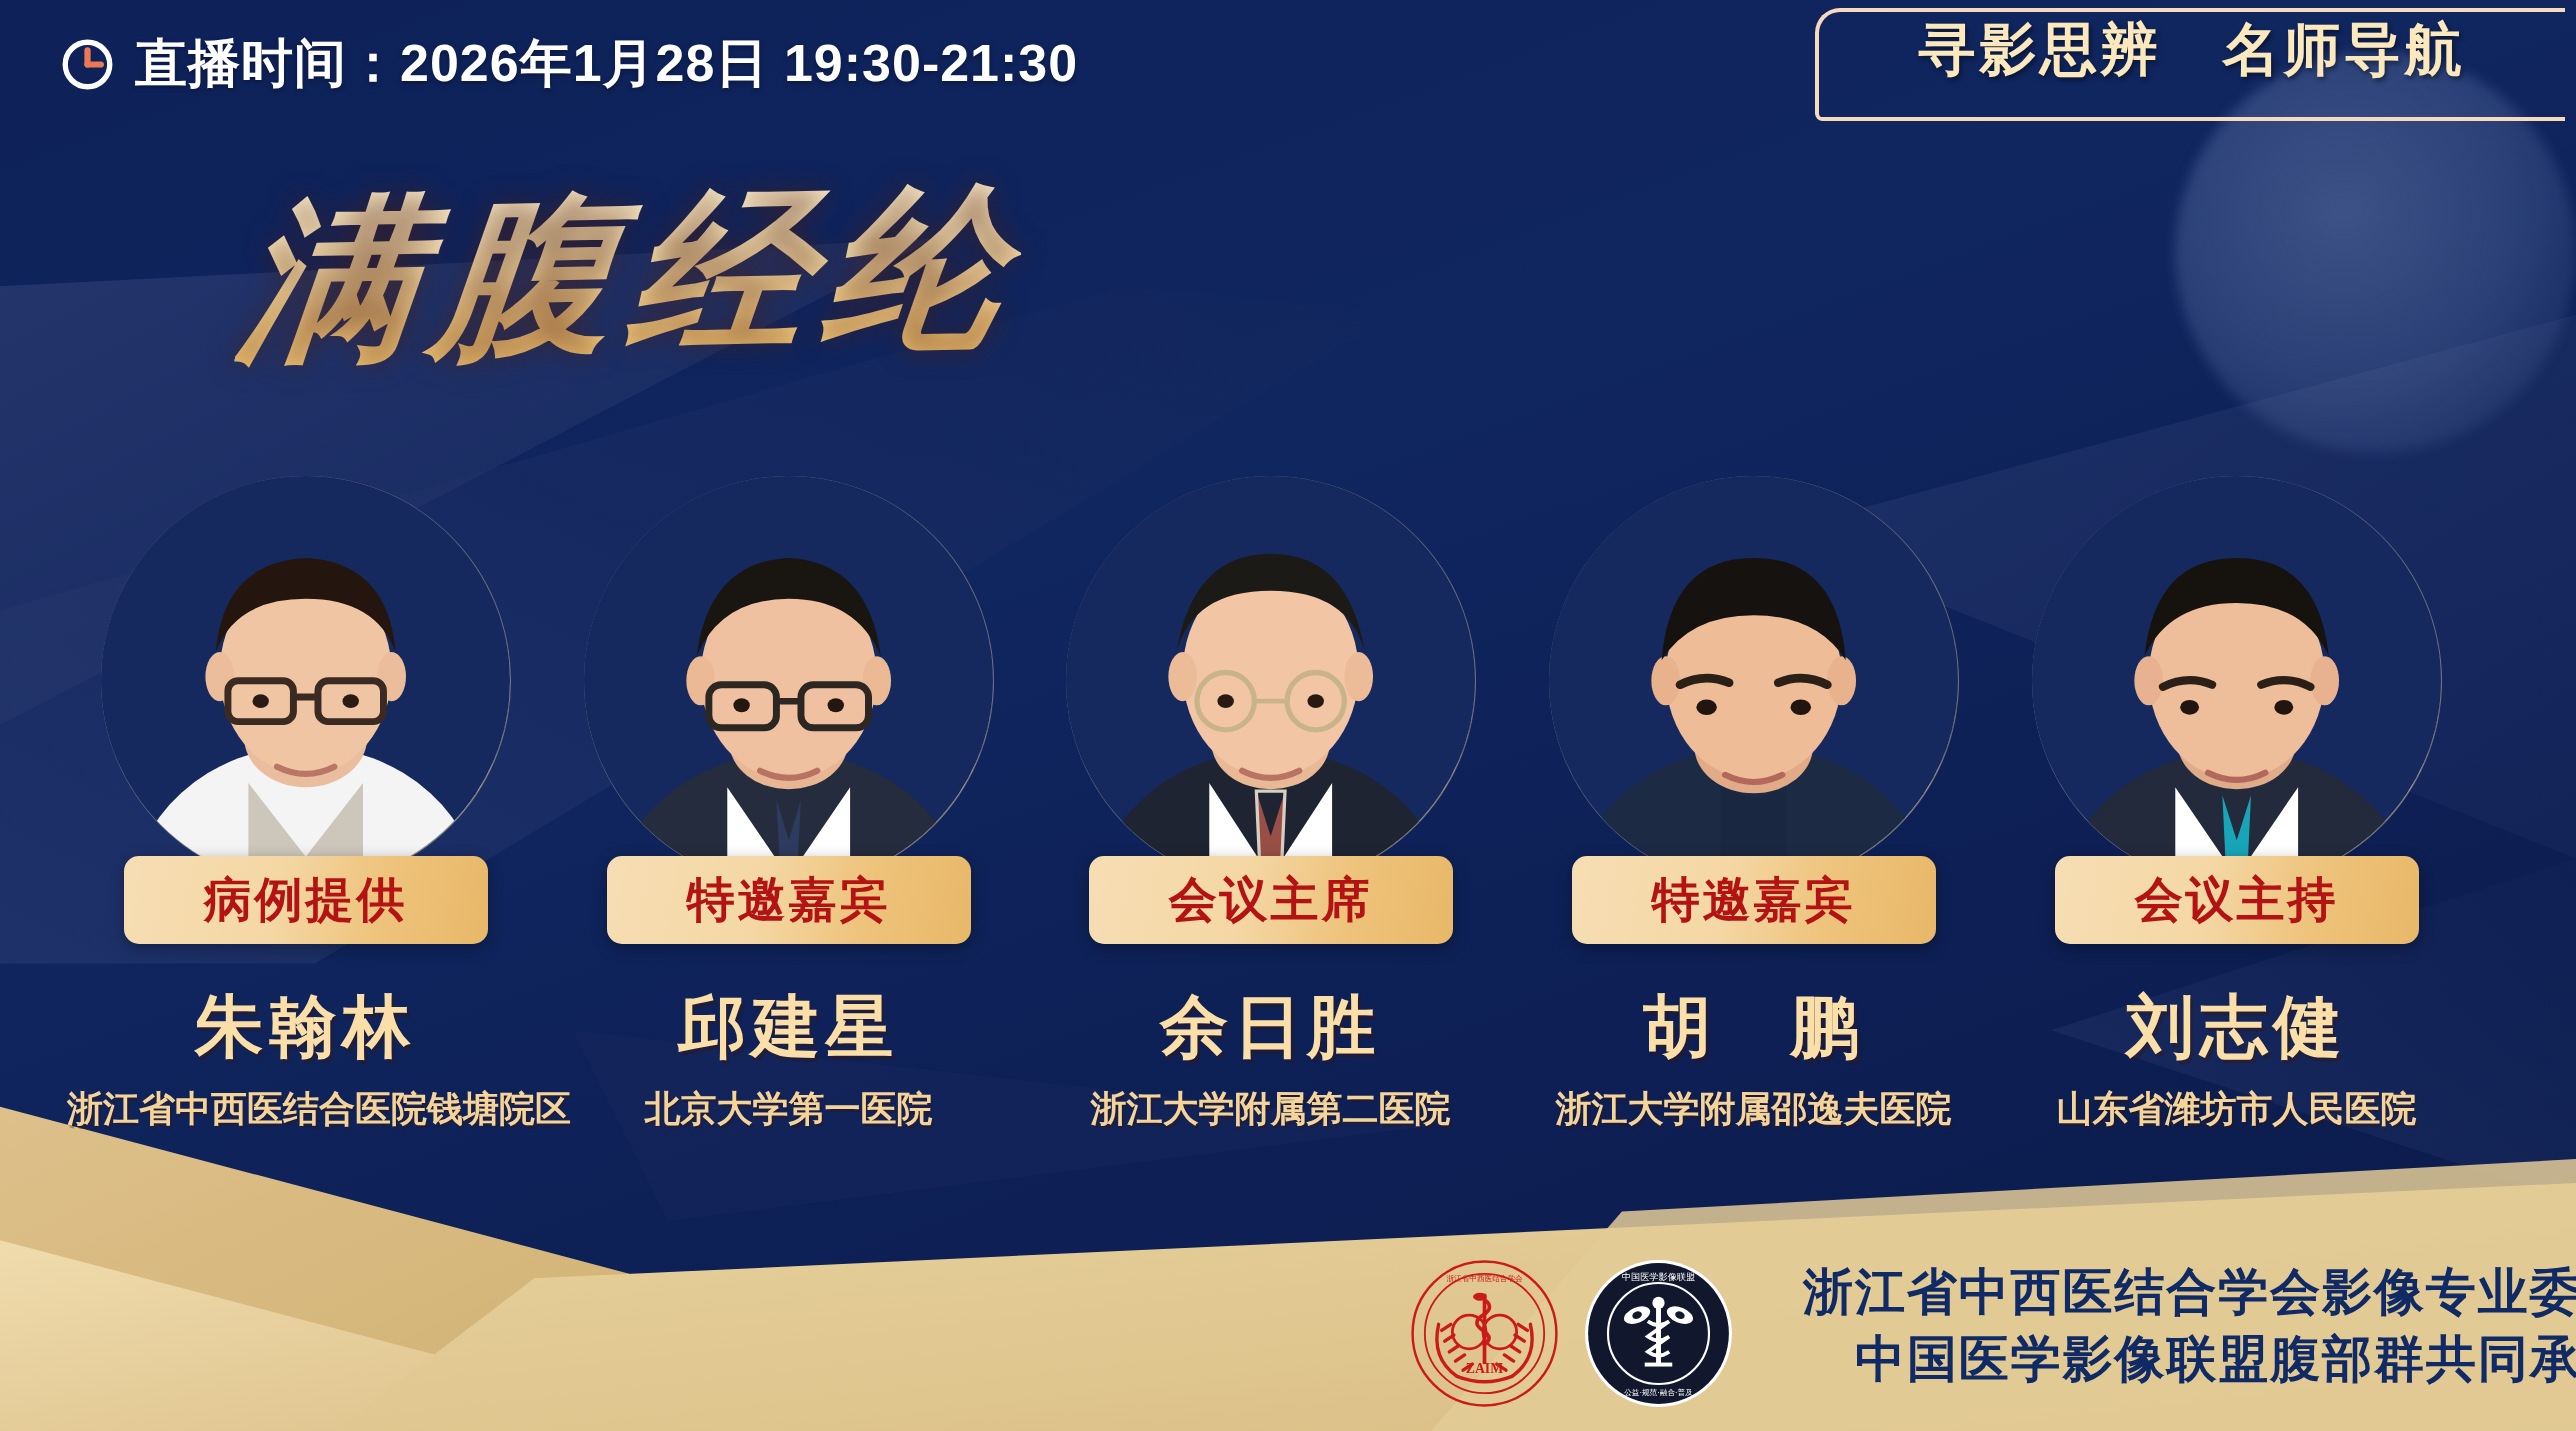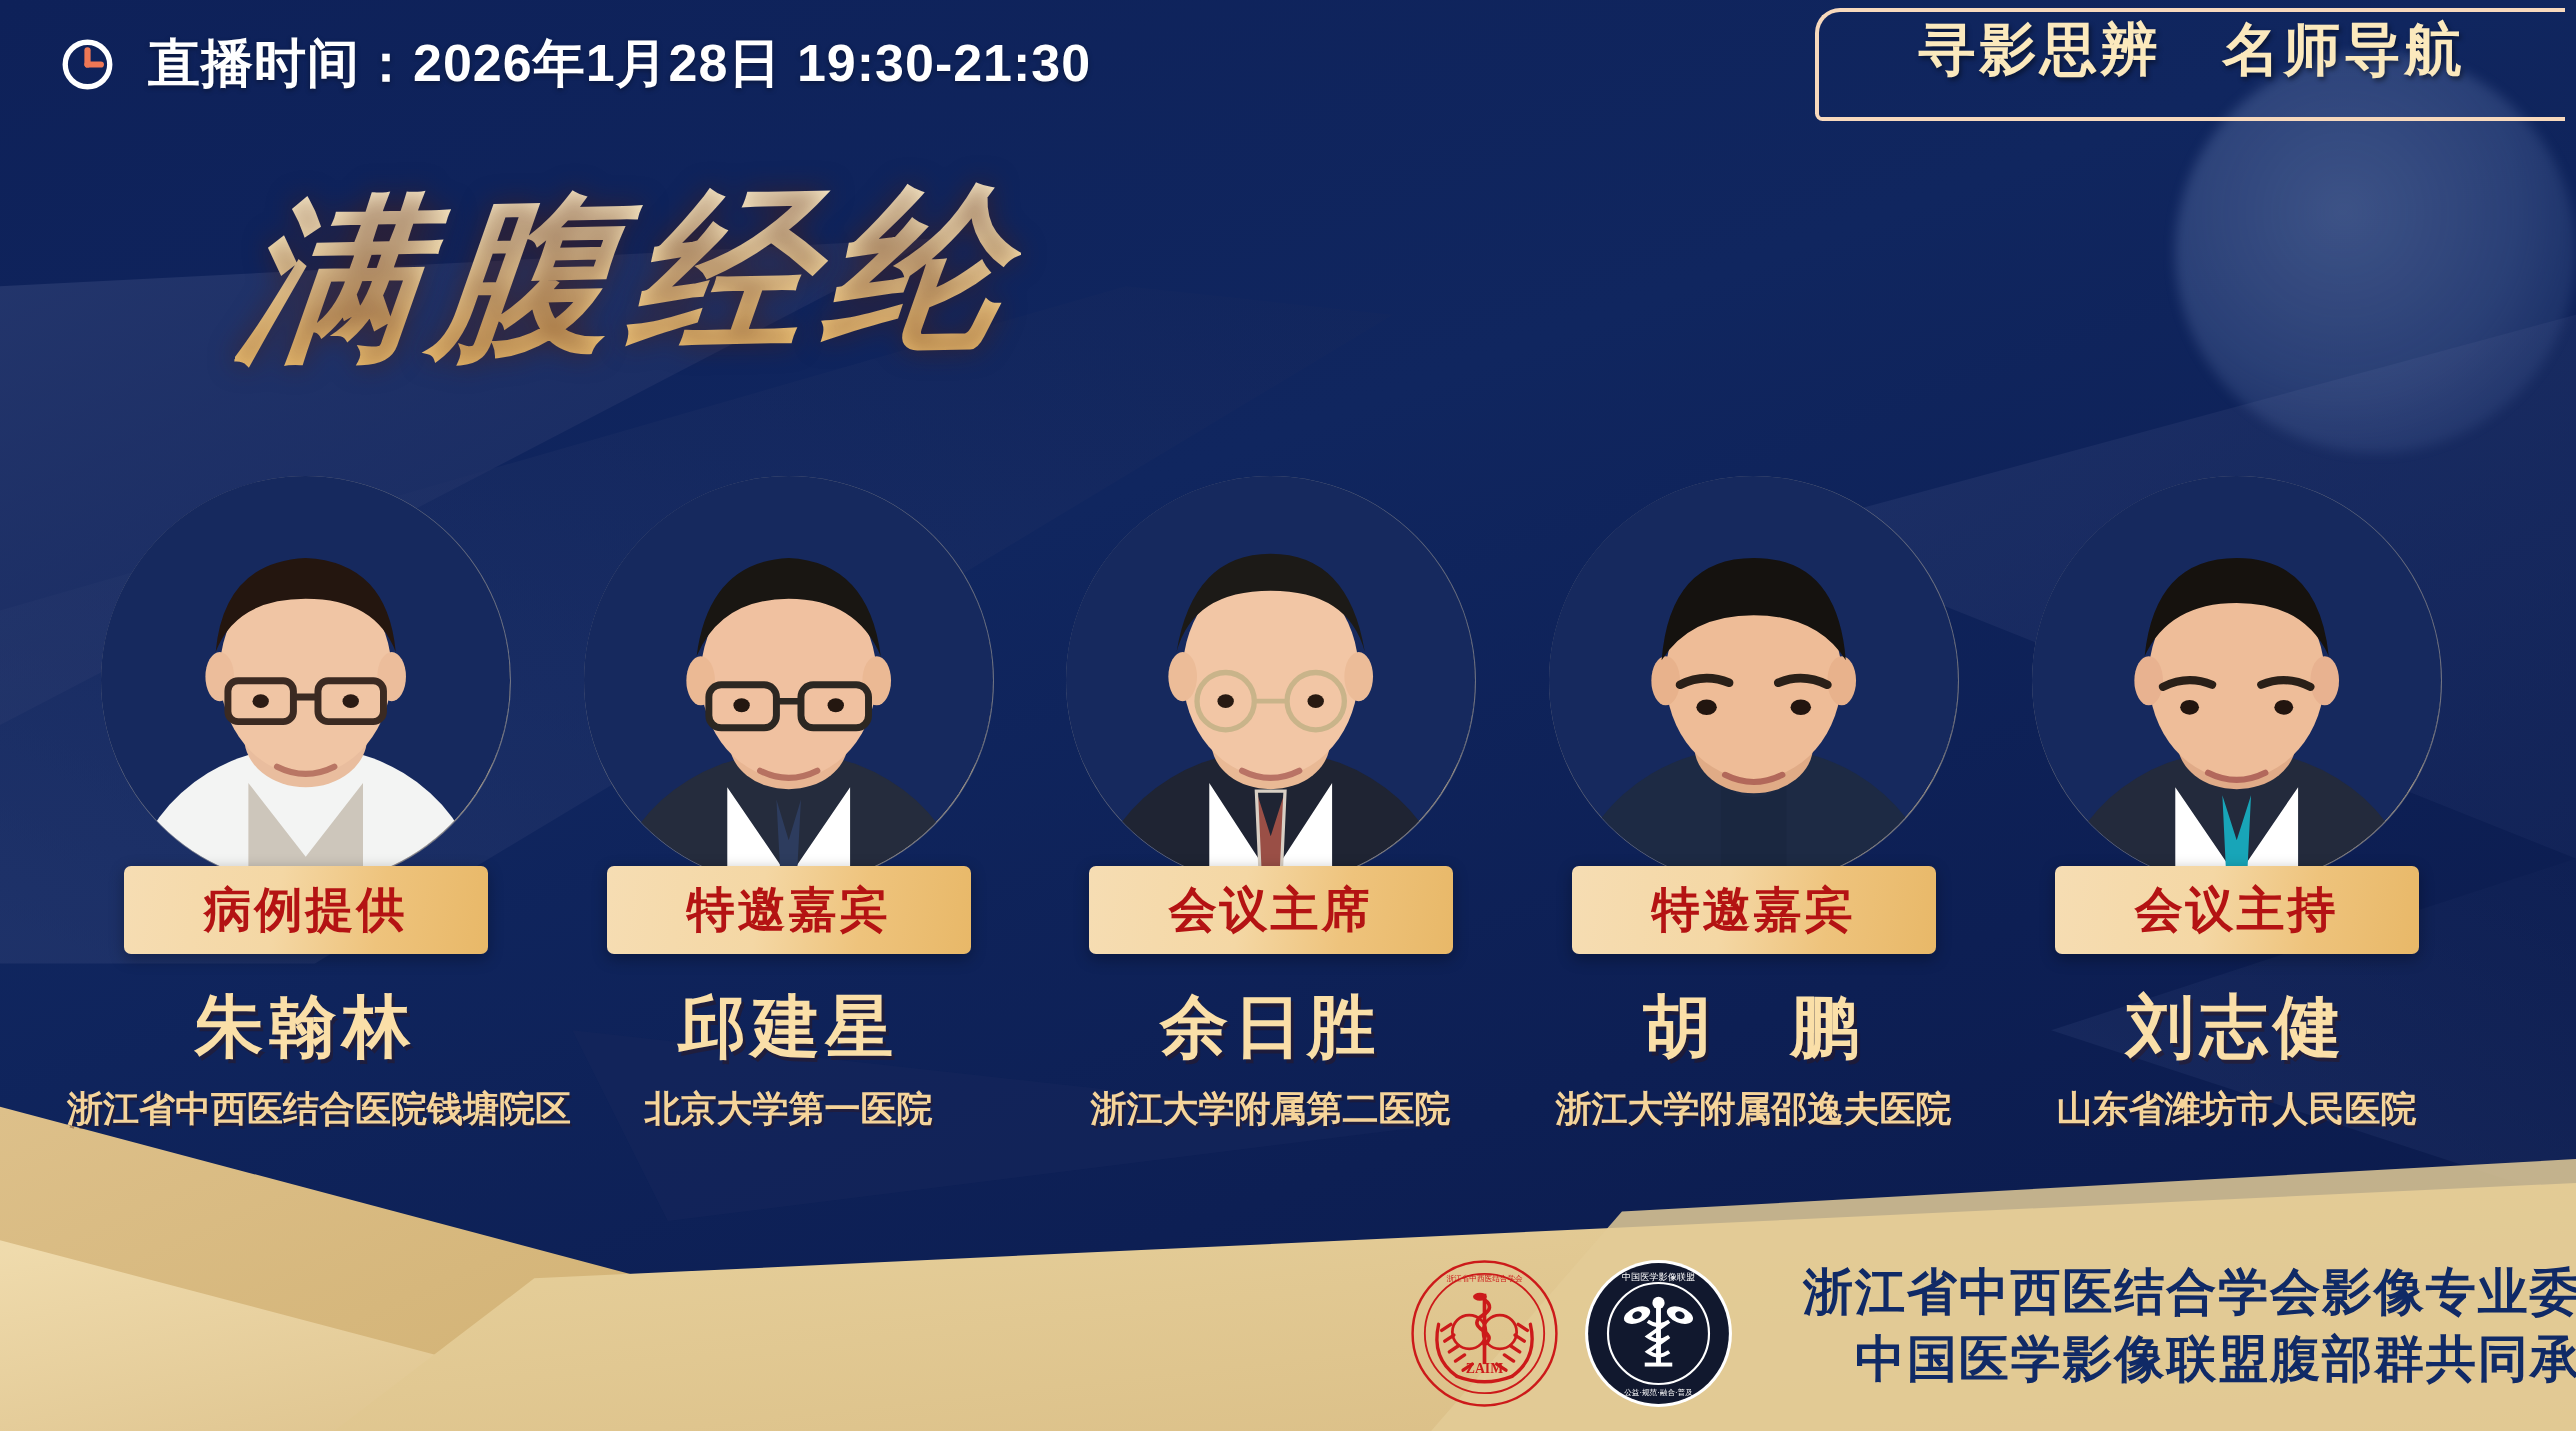--- a/index.html
+++ b/index.html
@@ -19,21 +19,21 @@
   .moon {
     position:absolute; left:2175px; top:52px; width:401px; height:401px;
     border-radius:50%;
     background:radial-gradient(circle at 42% 40%, rgba(168,190,232,0.30) 0%, rgba(140,165,215,0.22) 52%, rgba(120,148,205,0.10) 78%, rgba(120,148,205,0) 100%);
     filter:blur(5.7px);
   }
 
   
   .livetime {
     position:absolute; left:59px; top:29px;
-    display:flex; align-items:center; gap:32px;text-align:center;
+    display:flex; align-items:center; gap:19px;text-align:center;
   }
   .clock-icon { width:57px; height:57px; flex:0 0 57px; display:block; }
   .livetime-text {
     color:#ffffff; font-size:52px; font-weight:bold; letter-spacing:1px;
     white-space:nowrap; text-shadow:0 1.9px 4.8px rgba(0,0,0,.35);
   }
 
   .slogan-box {
     position:absolute; left:1815px; top:7.6px; width:750px; height:113px;
     border:4.8px solid #f7d9bd; border-right:none;
@@ -78,21 +78,21 @@
     box-shadow:0 0 0 1px rgba(255,235,190,.4);
     overflow:visible;
   }
   .avatar-clip {
     position:absolute; inset:-5.7px; border-radius:50%; overflow:hidden;
   }
   .avatar-clip svg { width:100%; height:100%; display:block; }
 
   .role-badge {
     position:absolute; left:50%; transform:translateX(-50%);
-    top:399px; width:364px; height:88px; border-radius:7px;
+    top:389px; width:364px; height:88px; border-radius:15px;
     background:linear-gradient(100deg,#f6ddb3 0%,#f4d7a4 42%,#eec37c 70%,#e8b868 100%);
     display:flex; align-items:center; justify-content:center;
     box-shadow:0 4.8px 15.3px rgba(0,0,0,.30);
   }
   .role-text {
     color:#b41313; font-size:48px; font-weight:bold; letter-spacing:2.9px; white-space:nowrap;
   }
 
   .person-name {
     position:absolute; left:0; top:515px; width:477px;

